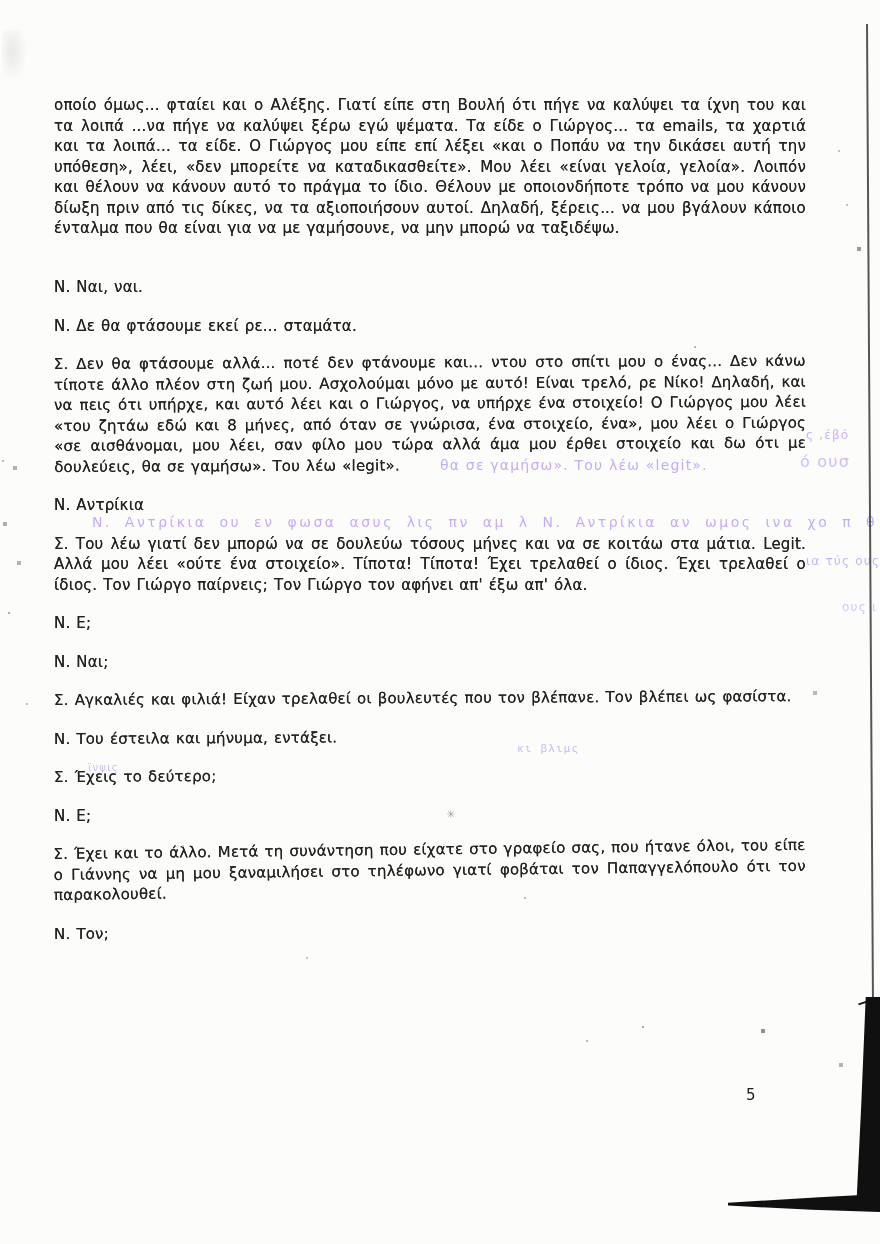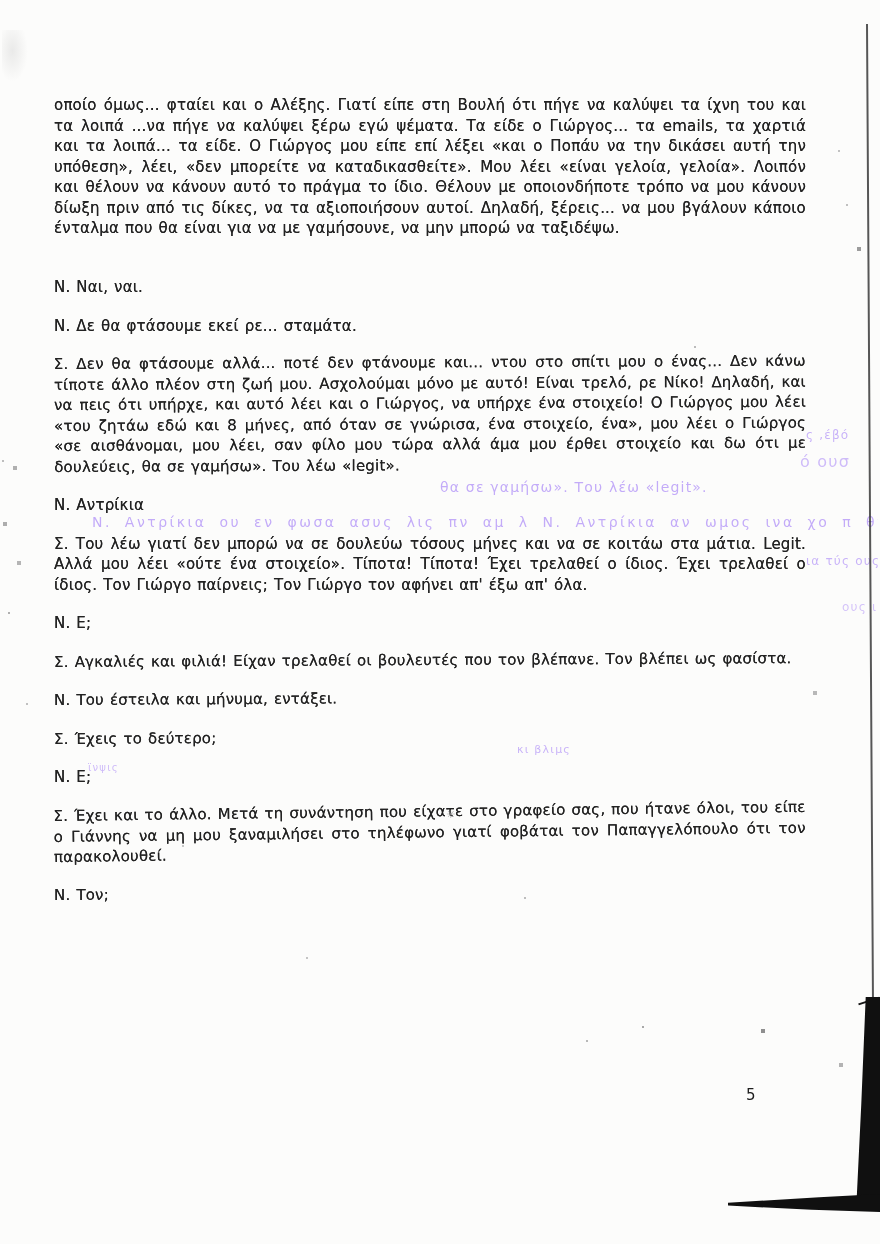--- a/index.html
+++ b/index.html
@@ -35,27 +35,27 @@
   
   .ghost{
     position:absolute;color:#8b5cf6;opacity:0.55;
     filter:blur(0.4px);
     font-size:14px;letter-spacing:1.2px;white-space:nowrap;
   }
   .ghost-row{
     left:92px;top:514px;width:786px;overflow:hidden;
     opacity:0.5;letter-spacing:2.5px;word-spacing:6px;
   }
-  .ghost-p5{left:440px;top:479px;opacity:0.5;}
+  .ghost-p5{left:440px;top:457px;opacity:0.5;}
   .gm1{left:806px;top:428px;font-size:12px;opacity:0.45;}
   .gm2{left:800px;top:452px;font-size:16px;opacity:0.4;}
   .gm3{left:806px;top:554px;font-size:12px;opacity:0.45;}
   .gm4{left:842px;top:578px;font-size:12px;opacity:0.35;margin-top:22px;}
   .g-nai{left:88px;top:762px;font-size:10px;opacity:0.4;}
-  .g-smudge{left:517px;top:743px;font-size:11px;opacity:0.45;}
+  .g-smudge{left:517px;top:743px;font-size:11px;opacity:0.45;font-family:Liberation Mono, monospace;}
   .g-aster{
     position:absolute;left:446px;top:808px;
     color:#8f8f8f;font-size:11px;opacity:0.8;filter:blur(0.3px);
   }
   
   .smudge-tl{
     position:absolute;left:2px;top:30px;width:26px;height:52px;
     background:radial-gradient(ellipse at 40% 40%, rgba(150,150,150,0.18), rgba(150,150,150,0) 70%);
   }
   
@@ -100,20 +100,21 @@
   <div class="smudge-tl"></div>
 
   <div class="col">
     <p class="para h8">οποίο όμως... φταίει και ο Αλέξης. Γιατί είπε στη Βουλή ότι πήγε να καλύψει τα ίχνη του και τα λοιπά ...να πήγε να καλύψει ξέρω εγώ ψέματα. Τα είδε ο Γιώργος... τα emails, τα χαρτιά και τα λοιπά... τα είδε. Ο Γιώργος μου είπε επί λέξει «και ο Ποπάυ να την δικάσει αυτή την υπόθεση», λέει, «δεν μπορείτε να καταδικασθείτε». Μου λέει «είναι γελοία, γελοία». Λοιπόν και θέλουν να κάνουν αυτό το πράγμα το ίδιο. Θέλουν με οποιονδήποτε τρόπο να μου κάνουν δίωξη πριν από τις δίκες, να τα αξιοποιήσουν αυτοί. Δηλαδή, ξέρεις... να μου βγάλουν κάποιο ένταλμα που θα είναι για να με γαμήσουνε, να μην μπορώ να ταξιδέψω.</p>
     <p class="para h1">Ν. Ναι, ναι.</p>
     <p class="para h1">Ν. Δε θα φτάσουμε εκεί ρε... σταμάτα.</p>
     <p class="para h6 tilt-a">Σ. Δεν θα φτάσουμε αλλά... ποτέ δεν φτάνουμε και... ντου στο σπίτι μου ο ένας... Δεν κάνω τίποτε άλλο πλέον στη ζωή μου. Ασχολούμαι μόνο με αυτό! Είναι τρελό, ρε Νίκο! Δηλαδή, και να πεις ότι υπήρχε, και αυτό λέει και ο Γιώργος, να υπήρχε ένα στοιχείο! Ο Γιώργος μου λέει «του ζητάω εδώ και 8 μήνες, από όταν σε γνώρισα, ένα στοιχείο, ένα», μου λέει ο Γιώργος «σε αισθάνομαι, μου λέει, σαν φίλο μου τώρα αλλά άμα μου έρθει στοιχείο και δω ότι με δουλεύεις, θα σε γαμήσω». Του λέω «legit».</p>
     <p class="para h1">Ν. Αντρίκια</p>
     <p class="para h3">Σ. Του λέω γιατί δεν μπορώ να σε δουλεύω τόσους μήνες και να σε κοιτάω στα μάτια. Legit. Αλλά μου λέει «ούτε ένα στοιχείο». Τίποτα! Τίποτα! Έχει τρελαθεί ο ίδιος. Έχει τρελαθεί ο ίδιος. Τον Γιώργο παίρνεις; Τον Γιώργο τον αφήνει απ' έξω απ' όλα.</p>
     <p class="para h1">Ν. Ε;</p>
+    <p class="para h1">Ν. Ναι;</p>
     <p class="para h1 tilt-c">Σ. Αγκαλιές και φιλιά! Είχαν τρελαθεί οι βουλευτές που τον βλέπανε. Τον βλέπει ως φασίστα.</p>
     <p class="para h1 tilt-c">Ν. Του έστειλα και μήνυμα, εντάξει.</p>
     <p class="para h1 tilt-c">Σ. Έχεις το δεύτερο;</p>
     <p class="para h1">Ν. Ε;</p>
     <p class="para h3 tilt-b">Σ. Έχει και το άλλο. Μετά τη συνάντηση που είχατε στο γραφείο σας, που ήτανε όλοι, του είπε ο Γιάννης να μη μου ξαναμιλήσει στο τηλέφωνο γιατί φοβάται τον Παπαγγελόπουλο ότι τον παρακολουθεί.</p>
     <p class="para h1 tilt-c">Ν. Τον;</p>
   </div>
 
   <div class="ghost ghost-p5">θα σε γαμήσω». Του λέω «legit».</div>
   <div class="ghost ghost-row">Ν. Αντρίκια  ου εν φωσα ασυς λις πν αμ λ  Ν. Αντρίκια  αν ωμος ινα χο π θν εμ ος λα</div>

